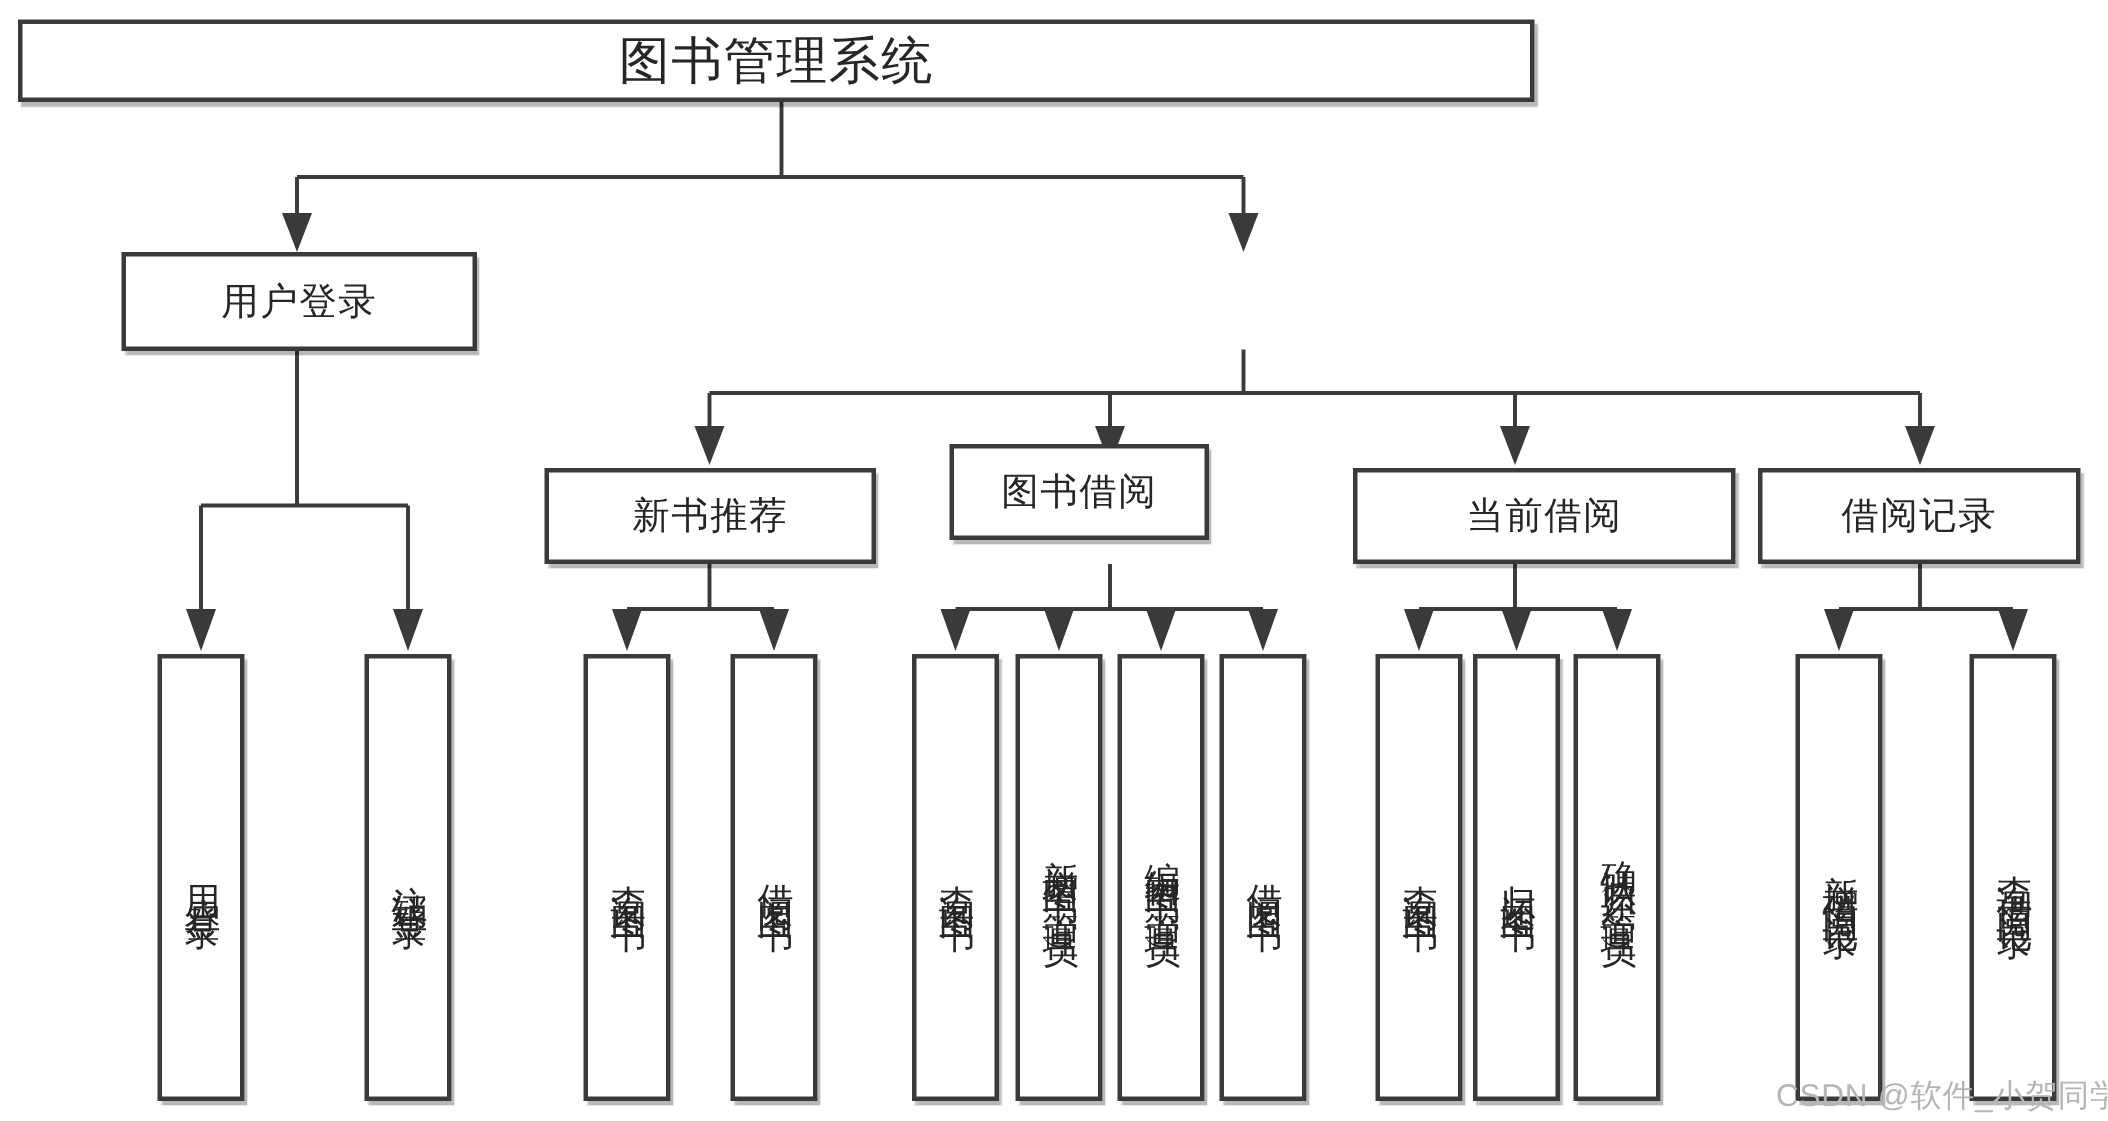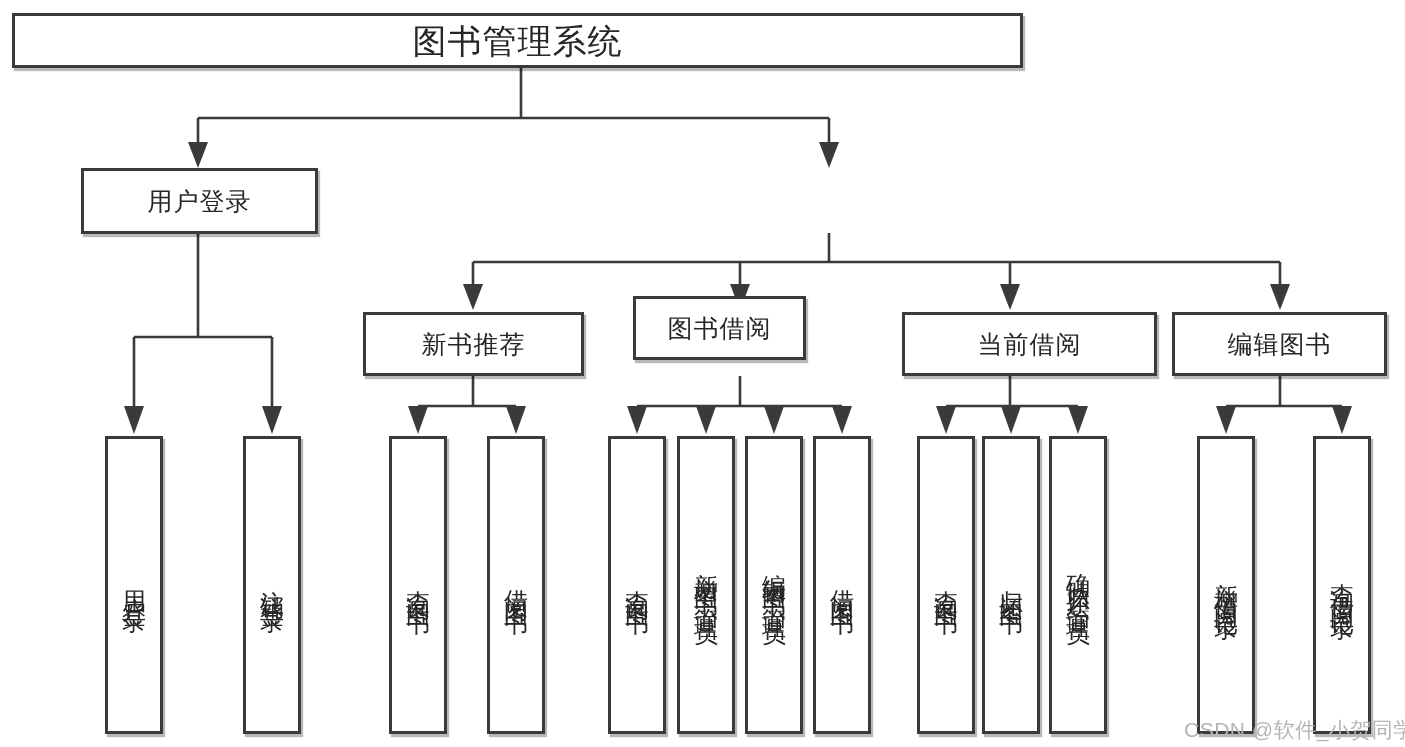--- a/index.html
+++ b/index.html
@@ -69,21 +69,21 @@
     <polygon points="1332,406 1352,406 1342,434"></polygon>
   </svg>
 
   <div class="box h root" style="left:12px;top:13px;width:1011px;height:55px">图书管理系统</div>
 
   <div class="box h" style="left:81px;top:168px;width:237px;height:66px">用户登录</div>
 
   <div class="box h" style="left:363px;top:312px;width:221px;height:64px">新书推荐</div>
   <div class="box h" style="left:633px;top:296px;width:173px;height:64px">图书借阅</div>
   <div class="box h" style="left:902px;top:312px;width:255px;height:64px">当前借阅</div>
-  <div class="box h" style="left:1172px;top:312px;width:215px;height:64px">编辑图书</div>
+  <div class="box h" style="left:1172px;top:312px;width:215px;height:64px">借阅记录</div>
 
   <div class="box v" style="left:105px">用户登录</div>
   <div class="box v" style="left:243px">注销登录</div>
 
   <div class="box v" style="left:389px">查询图书</div>
   <div class="box v" style="left:487px">借阅图书</div>
 
   <div class="box v" style="left:608px">查询图书</div>
   <div class="box v" style="left:677px">新增图书（管理员）</div>
   <div class="box v" style="left:745px">编辑图书（管理员）</div>

